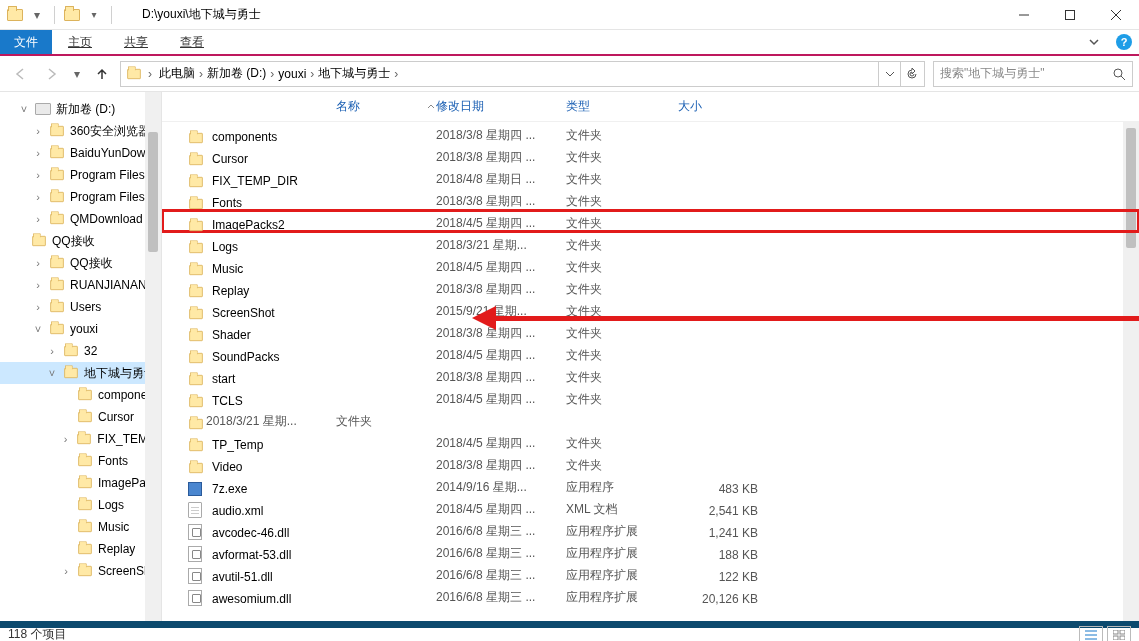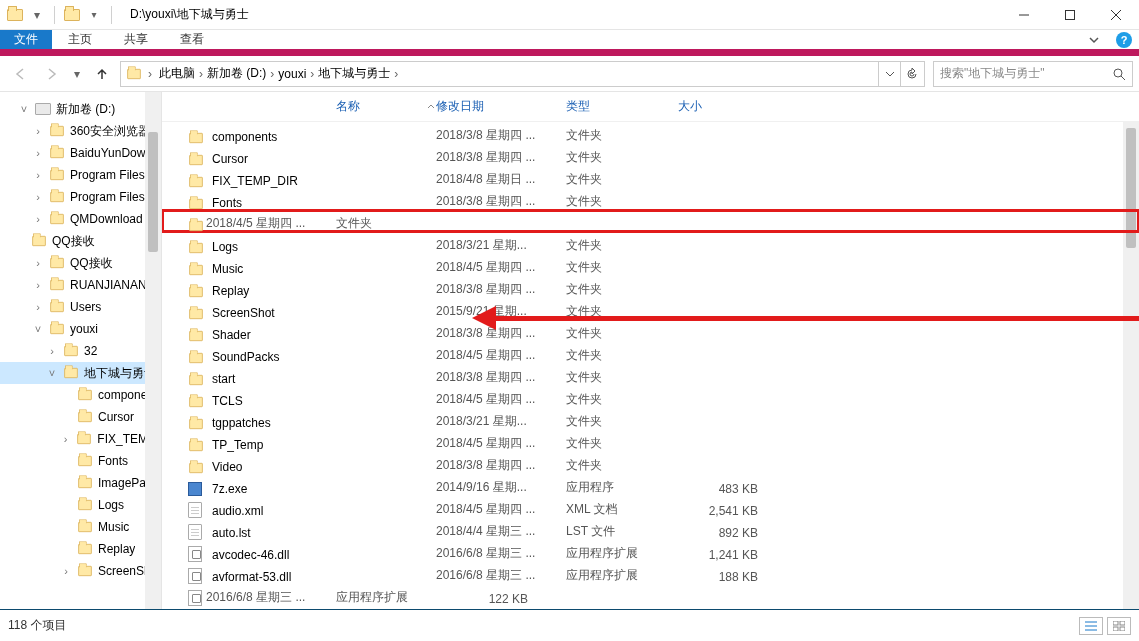--- a/index.html
+++ b/index.html
@@ -5,28 +5,28 @@
 * { box-sizing: border-box; margin: 0; padding: 0; font-family: "Microsoft YaHei", "Segoe UI", sans-serif; font-size: 12px; }
 body { background: #fff; width: 1139px; height: 641px; overflow: hidden; display: flex; flex-direction: column; }
 
 
 .titlebar { height: 30px; background: #fff; display: flex; align-items: center; border-bottom: 1px solid #e5e5e5; }
 .qat { display: flex; align-items: center; padding: 0 6px; gap: 4px; }
 .qat .ficon { width: 18px; height: 18px; display: flex; align-items: center; justify-content: center; }
 .folder-glyph { width: 16px; height: 12px; background: #ffe9a6; border: 1px solid #dcb35c; border-radius: 1px; position: relative; }
 .folder-glyph::before { content:""; position:absolute; top:-4px; left:0; width:7px; height:4px; background:#ffe9a6; border:1px solid #dcb35c; border-bottom:none; border-radius:1px 1px 0 0;}
 .vsep { width:1px; height:18px; background:#d0d0d0; margin:0 4px; }
-.title-path { margin-left: 8px; color:#000; }
+.title-path { margin-left: 20px; color:#000; }
 .winctrl { margin-left:auto; display:flex; }
 .winctrl div { width:46px; height:30px; display:flex; align-items:center; justify-content:center; color:#333; }
 
 
-.ribbon { height:26px; background:#fff; display:flex; align-items:stretch; border-bottom:7px solid #be185d; }
+.ribbon { height:26px; background:#fff; display:flex; align-items:stretch; border-bottom:2px solid #be185d; }
 .ribbon .file { background:#1979ca; color:#fff; padding:0 14px; display:flex; align-items:center; }
-.ribbon .tab { padding:0 16px; display:flex; align-items:center; color:#333; }
+.ribbon .tab { padding:0 16px; display:flex; align-items:center; color:#333;text-decoration:underline; }
 .ribbon .spacer { flex:1; }
 .ribbon .chev { width:30px; display:flex; align-items:center; justify-content:center; color:#555;}
 .ribbon .help { width:30px; display:flex; align-items:center; justify-content:center; }
 .help-circle { width:16px; height:16px; border-radius:50%; background:#1e9de7; color:#fff; display:flex; align-items:center; justify-content:center; font-size:11px; font-weight:bold;}
 
 
 .navrow { height:36px; display:flex; align-items:center; padding:4px 6px; gap:4px; border-bottom:1px solid #e5e5e5;}
 .navbtn { width:28px; height:26px; display:flex; align-items:center; justify-content:center; color:#999; }
 .navbtn.enabled { color:#333; }
 .addr { flex:1; height:26px; border:1px solid #ccc; display:flex; align-items:center; padding:0 2px; }
@@ -66,21 +66,21 @@
 .row.hl { outline:3px solid #e21b1b; outline-offset:-2px; position:relative; z-index:2;}
 .file-glyph { width:14px; height:16px; background:#fff; border:1px solid #aaa; border-radius:1px; position:relative;}
 .file-glyph::after{content:"";position:absolute;left:2px;right:2px;top:4px;height:1px;background:#ccc;box-shadow:0 3px 0 #ccc,0 6px 0 #ccc;}
 .dll-glyph { width:14px; height:16px; background:#fff; border:1px solid #aaa; position:relative;}
 .dll-glyph::before{content:"";position:absolute;left:3px;top:3px;width:7px;height:7px;border:1px solid #888;border-radius:1px;}
 .app-glyph{width:14px;height:14px;background:#4a86cf;border:1px solid #2a5a9a;}
 .list .scroll-ind { position:absolute; right:0; top:30px; bottom:0; width:16px; background:#f0f0f0;}
 .list .scroll-ind .thumb{ position:absolute; left:3px; right:3px; top:6px; height:120px; background:#c0c0c0; border-radius:2px;}
 
 
-.status { height:32px; border-top:1px solid #0c4a6e; display:flex; align-items:center; padding:0 8px; color:#333;}
+.status { height:20px; border-top:7px solid #0c4a6e; display:flex; align-items:center; padding:0 8px; color:#333;}
 .status .right { margin-left:auto; display:flex; gap:4px;}
 .status .vbtn { width:24px; height:18px; border:1px solid #bbb; display:flex; align-items:center; justify-content:center; color:#1979ca;}
 
 
 .arrow-ann { position:absolute; top:218px; left:310px; width:700px; height:16px; pointer-events:none; z-index:5;}
 .arrow-ann .line { position:absolute; left:20px; right:0; top:6px; height:5px; background:#e21b1b;}
 .arrow-ann .head { position:absolute; left:0; top:-4px; width:0; height:0; border-right:24px solid #e21b1b; border-top:12px solid transparent; border-bottom:12px solid transparent;}
 
 svg { display:block; }
 </style>
@@ -397,20 +397,21 @@
           </span>
           <span class="name">Fonts</span>
           <span class="date">2018/3/8 星期四 ...</span>
           <span class="type">文件夹</span>
           <span class="size"></span>
         </div>
         <div class="row hl">
           <span class="icon">
             <div class="folder-glyph" style="transform:scale(0.85)"></div>
           </span>
+          <span class="name">ImagePacks2</span>
           <span class="date">2018/4/5 星期四 ...</span>
           <span class="type">文件夹</span>
           <span class="size"></span>
         </div>
         <div class="row">
           <span class="icon">
             <div class="folder-glyph" style="transform:scale(0.85)"></div>
           </span>
           <span class="name">Logs</span>
           <span class="date">2018/3/21 星期...</span>
@@ -477,21 +478,20 @@
           </span>
           <span class="name">TCLS</span>
           <span class="date">2018/4/5 星期四 ...</span>
           <span class="type">文件夹</span>
           <span class="size"></span>
         </div>
         <div class="row">
           <span class="icon">
             <div class="folder-glyph" style="transform:scale(0.85)"></div>
           </span>
-          <span class="name">tgppatches</span>
           <span class="date">2018/3/21 星期...</span>
           <span class="type">文件夹</span>
           <span class="size"></span>
         </div>
         <div class="row">
           <span class="icon">
             <div class="folder-glyph" style="transform:scale(0.85)"></div>
           </span>
           <span class="name">TP_Temp</span>
           <span class="date">2018/4/5 星期四 ...</span>
@@ -520,49 +520,41 @@
           <span class="icon">
             <div class="file-glyph"></div>
           </span>
           <span class="name">audio.xml</span>
           <span class="date">2018/4/5 星期四 ...</span>
           <span class="type">XML 文档</span>
           <span class="size">2,541 KB</span>
         </div>
         <div class="row">
           <span class="icon">
-            <div class="file-glyph"></div>
-          </span>
-          <span class="name">auto.lst</span>
-          <span class="date">2018/4/4 星期三 ...</span>
-          <span class="type">LST 文件</span>
-          <span class="size">892 KB</span>
-        </div>
-        <div class="row">
-          <span class="icon">
             <div class="dll-glyph"></div>
           </span>
           <span class="name">avcodec-46.dll</span>
           <span class="date">2016/6/8 星期三 ...</span>
           <span class="type">应用程序扩展</span>
           <span class="size">1,241 KB</span>
         </div>
         <div class="row">
           <span class="icon">
             <div class="dll-glyph"></div>
           </span>
           <span class="name">avformat-53.dll</span>
           <span class="date">2016/6/8 星期三 ...</span>
           <span class="type">应用程序扩展</span>
           <span class="size">188 KB</span>
         </div>
         <div class="row">
           <span class="icon">
             <div class="dll-glyph"></div>
           </span>
+          <span class="name">avutil-51.dll</span>
           <span class="date">2016/6/8 星期三 ...</span>
           <span class="type">应用程序扩展</span>
           <span class="size">122 KB</span>
         </div>
         <div class="row">
           <span class="icon">
             <div class="dll-glyph"></div>
           </span>
           <span class="name">awesomium.dll</span>
           <span class="date">2016/6/8 星期三 ...</span>

